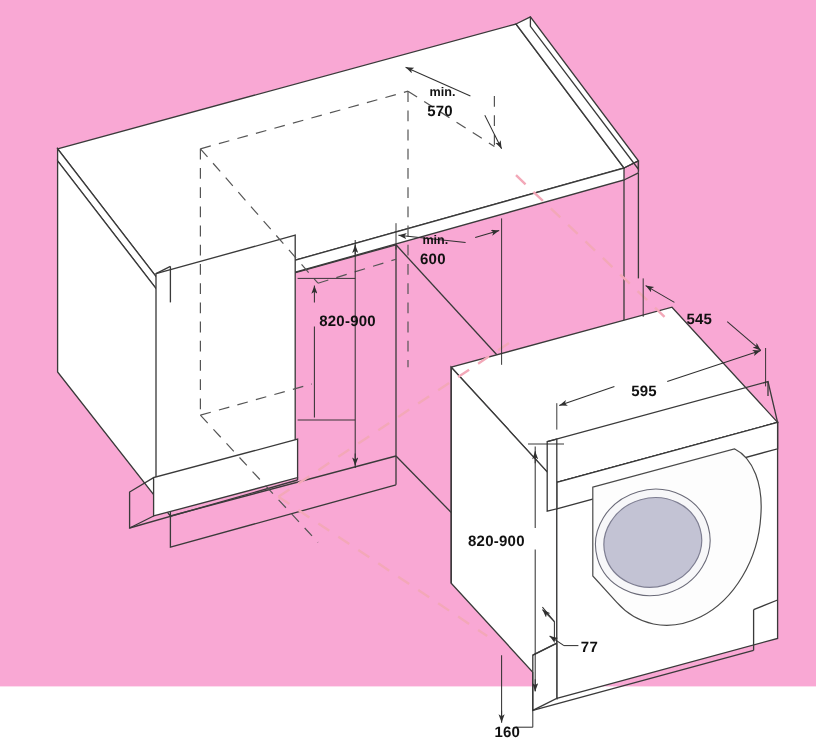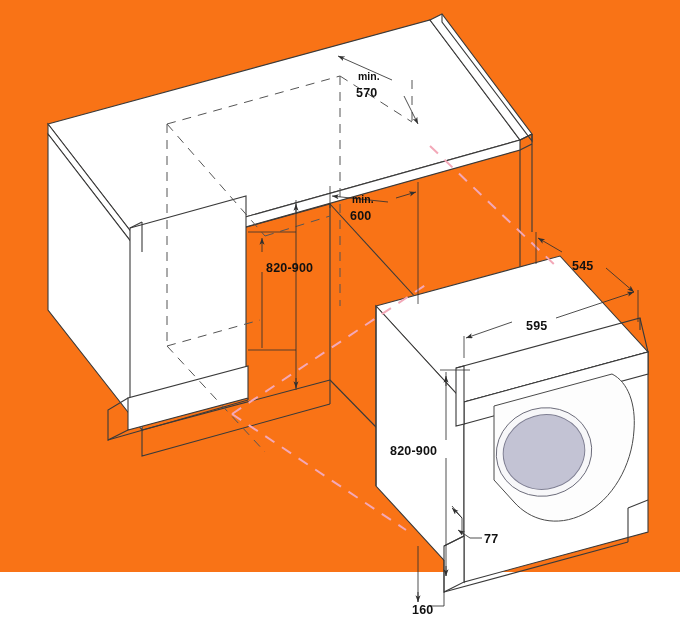--- a/index.html
+++ b/index.html
@@ -10,21 +10,21 @@
   body {
     width: 680px;
     height: 630px;
     font-family: "Liberation Sans", sans-serif;
     overflow: hidden;
   }
   #drawing-root {
     position: relative;
     width: 680px;
     height: 572px;
-    background: #f97316;
+    background: #f9a8d4;
     text-decoration: underline;
   }
   svg#technical-drawing {
     display: block;
     width: 680px;
     height: 630px;
   }
   .solid-line {
     fill: none;
     stroke: #3a3a3a;

